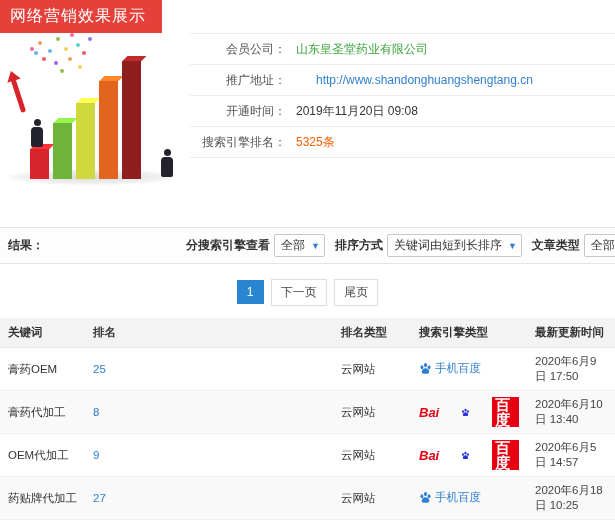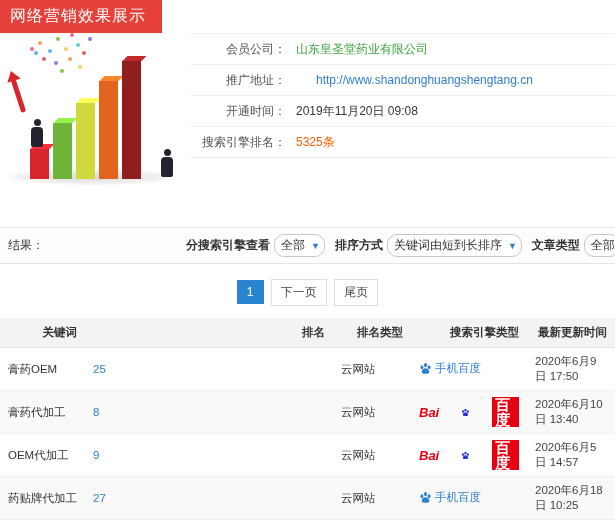--- a/index.html
+++ b/index.html
@@ -56,42 +56,42 @@
   .info-label { width:96px; text-align:right; color:#555; flex:none; }
   .info-value { margin-left:10px; }
   .v-green { color:#39a33c; text-decoration:none; cursor:pointer; }
   .v-blue  { color:#2f7fd0; text-decoration:none; cursor:pointer;padding-left:20px; }
   .v-orange{ color:#ff6000; }
   
   .filter-bar {
     margin-top:36px; border-top:1px solid #e4e4e4; border-bottom:1px solid #e4e4e4;
     height:37px; display:flex; align-items:center; padding:0 8px; background:#fdfdfd;
   }
-  .result-label { font-weight:normal; width:178px; flex:none; }
+  .result-label { font-weight:bold; width:178px; flex:none; }
   .f-label { font-weight:bold; margin-right:4px; white-space:nowrap; }
   .f-gap { width:10px; flex:none; }
   .select {
     display:inline-flex; align-items:center; justify-content:space-between;
-    border:1px solid #c8c8c8; border-radius:10px; background:#fff;
+    border:1px solid #c8c8c8; border-radius:2px; background:#fff;
     height:23px; padding:0 4px 0 6px; cursor:pointer; white-space:nowrap;
   }
   .select .caret { font-size:9px; color:#2f7fd0; margin-left:6px; }
   .sel-small { width:56px; }
   .sel-wide  { width:140px; }
   
   .pagination { text-align:center; margin:15px 0 12px; }
   .page-item {
     display:inline-block; min-width:26px; padding:4px 9px; margin:0 2px;
     border:1px solid #ddd; background:#fff; color:#444; cursor:pointer; font-size:12px;
   }
   .page-item.active { background:#2a85d0; border-color:#2a85d0; color:#fff; }
   
   table { width:100%; border-collapse:collapse; table-layout:fixed; font-size:11.5px; }
   th {
-    background:#f3f3f3; text-align:right; font-weight:bold; color:#333;
+    background:#f3f3f3; text-align:left; font-weight:bold; color:#333;
     padding:7px 8px; border-bottom:1px solid #e6e6e6;
   }
   td { padding:6px 8px; border-bottom:1px solid #f0f0f0; color:#333; height:27px; }
   tbody tr:nth-child(even) { background:#f9f9f9; }
   td.rank { color:#2f7fd0; cursor:pointer; }
   td.time { color:#444; }
   .paw { width:13px; height:13px; vertical-align:-2px; }
   .engine-mobile { color:#2f7fd0; display:inline-flex; align-items:center; gap:3px; }
   .engine-baidu  { display:inline-flex; align-items:center;gap:21px; }
   .engine-baidu .bai { color:#e60012; font-weight:bold; font-style:italic; font-size:13px; }

